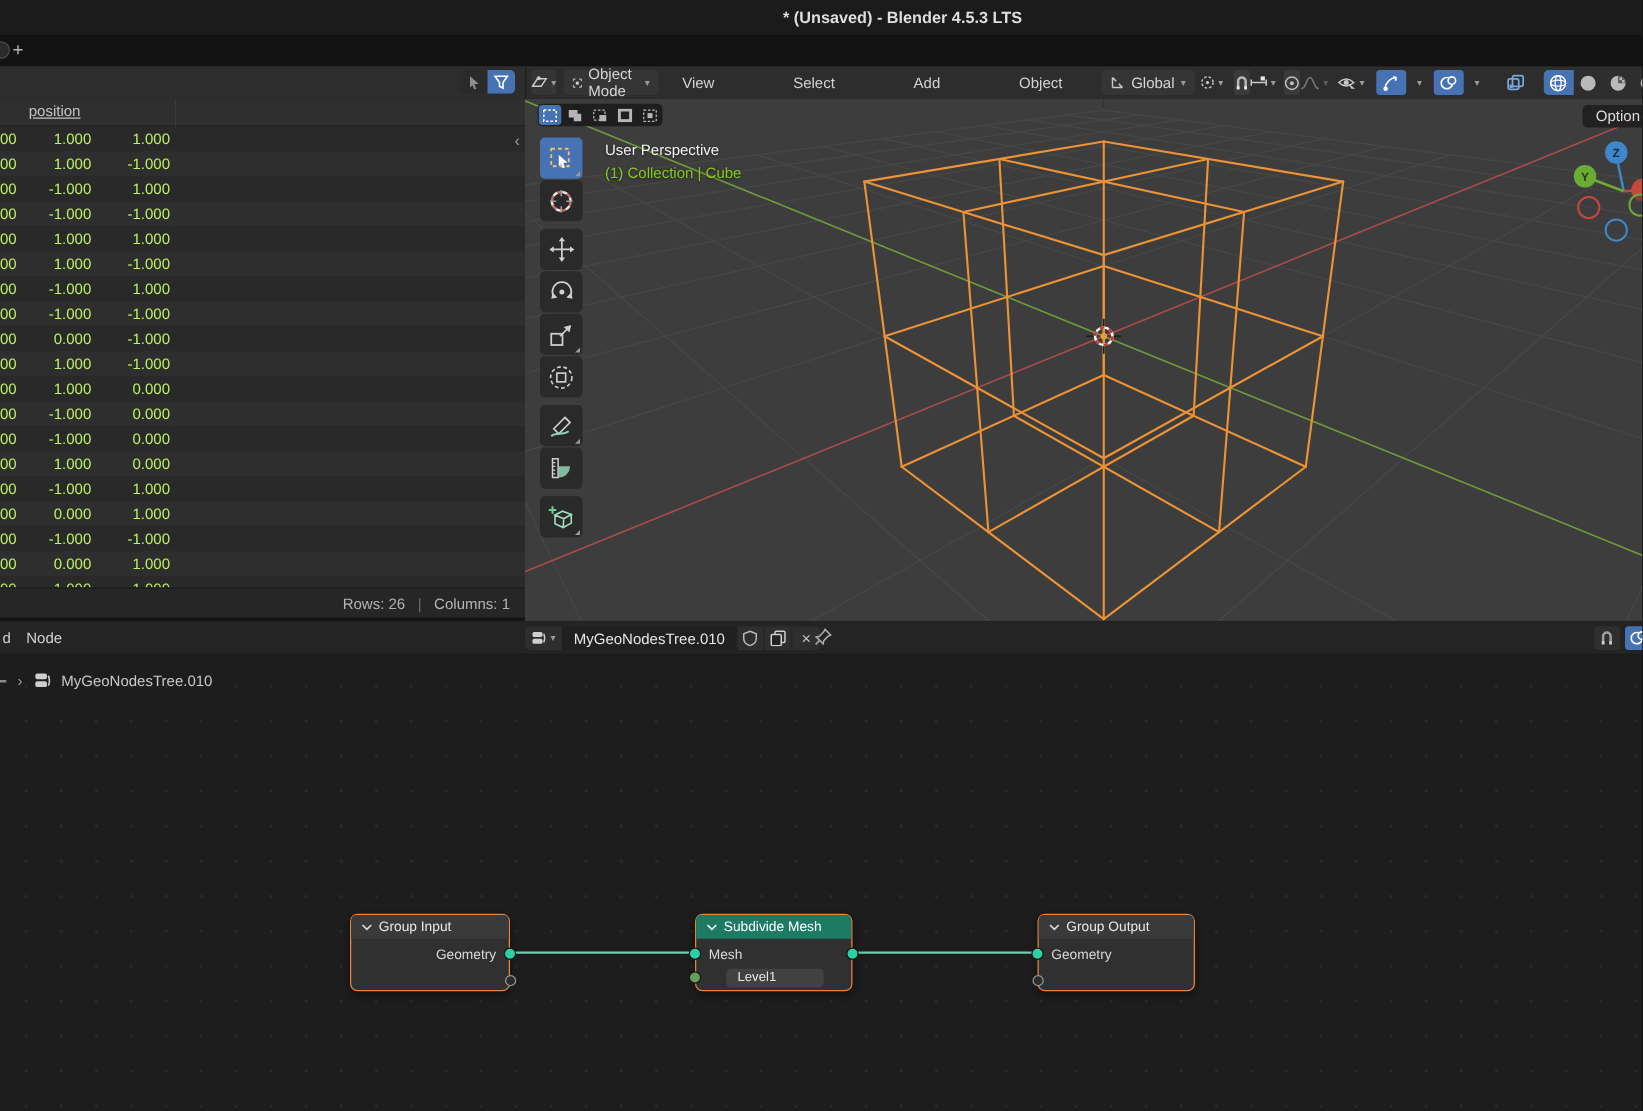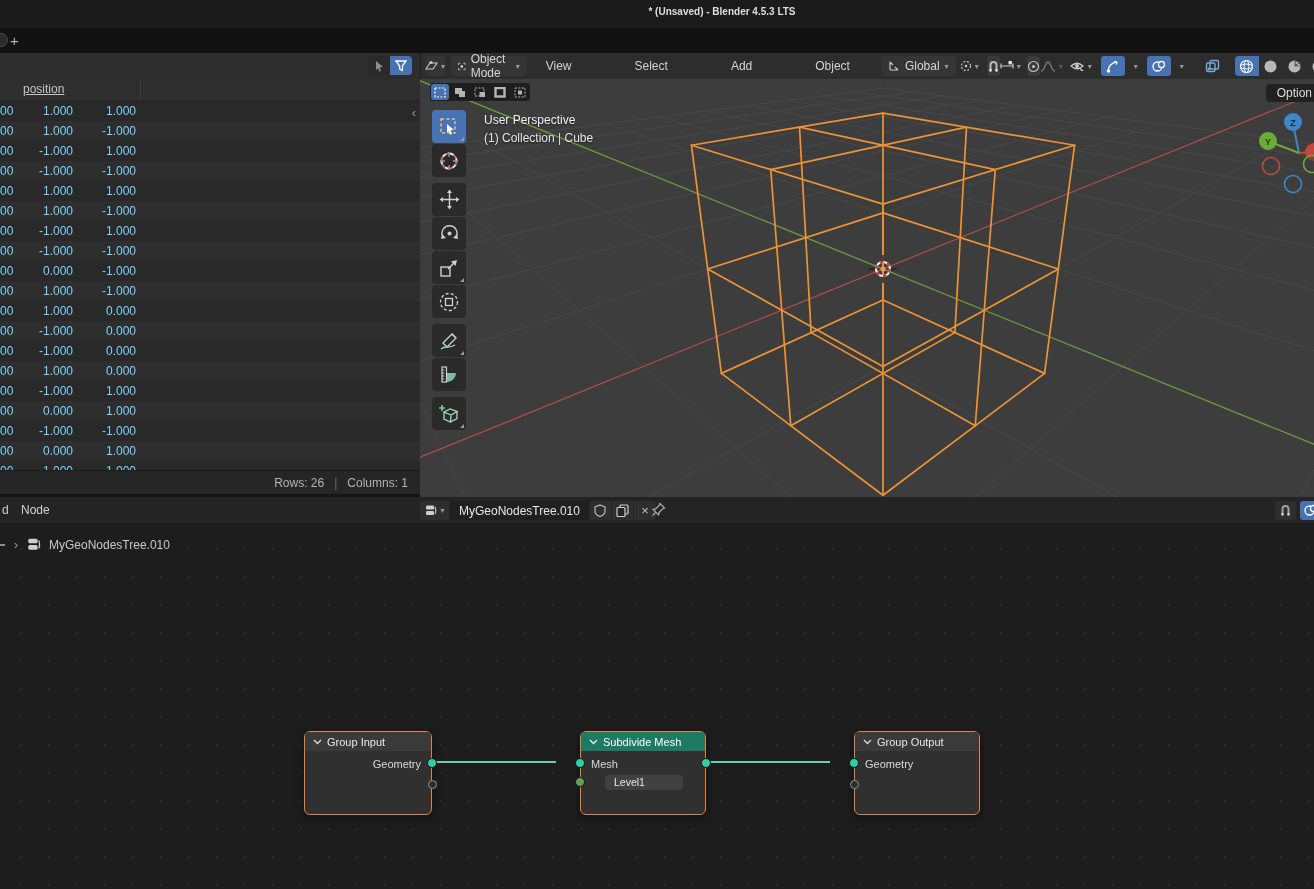--- a/index.html
+++ b/index.html
@@ -4,21 +4,21 @@
 <style>
   * { margin:0; padding:0; box-sizing:border-box; }
   html,body { width:1314px; height:889px; overflow:hidden; background:#111; }
   body { font-family:"Liberation Sans", sans-serif; font-size:12px; color:#c8c8c8;
          -webkit-font-smoothing:antialiased; position:relative; }
   .abs { position:absolute; }
 
   
   #titlebar { left:0; top:0; width:1314px; height:28px; background:#1b1b1b; }
   #titlebar .title { position:absolute; left:130px; right:0; top:6px; text-align:center;
-                     color:#dedede; font-weight:bold; font-size:10px; }
+                     color:#dedede; font-weight:bold; font-size:13px; }
   #tabbar { left:0; top:28px; width:1314px; height:25px; background:#121212; display:flex;
             align-items:flex-end; overflow:hidden; }
   #logo-sliver { position:absolute; left:-6px; top:5px; width:14px; height:14px; border-radius:50%;
                  background:#2b2b2b; border:1px solid #4a4a4a; }
   #tabstrip { display:flex; align-items:flex-end; margin-left:30px; gap:1px; height:25px; }
   .tab { height:22px; line-height:22px; padding:0 12px; background:#232323; color:#ababab;
          border-radius:4px 4px 0 0; white-space:nowrap; }
   .tab.active { background:#3e3e3e; color:#ffffff; }
   .plus-tab { color:#b5b5b5; padding:0 10px; height:22px; line-height:20px; font-size:15px; }
 
@@ -36,21 +36,21 @@
   #spreadsheet { left:0; top:53px; width:420px; height:444px; background:#282828; overflow:hidden; }
   #ss-header { position:absolute; left:0; top:0; width:420px; height:26px; }
   #ss-filter-group { position:absolute; right:8px; top:3px; display:flex; background:#2a2a2a;
                      border-radius:4px; overflow:hidden; }
   #ss-filter-group .fbtn { width:22px; height:19px; display:flex; align-items:center; justify-content:center; }
   #ss-colheader { position:absolute; left:0; top:26px; width:420px; height:22px; background:#2f2f2f;
                   border-bottom:1px solid #242424; color:#c3c3c3; }
   #ss-colheader .lbl { position:absolute; left:23px; top:3px;text-decoration:underline; }
   .ss-vline { position:absolute; left:140px; top:26px; width:1px; height:417px; background:#3a3a3a; }
   #ss-rows { position:absolute; left:0; top:48px; width:420px; height:369px; overflow:hidden; }
-  .srow { height:20px; line-height:20px; display:flex; background:#292929; color:#7dd3fc;align-items:flex-end; }
+  .srow { height:20px; line-height:20px; display:flex; background:#292929; color:#bef264;align-items:flex-end; }
   .srow.odd { background:#2e2e2e; }
   .srow .c { text-align:right; }
   .srow .c1 { width:11px; }
   .srow .c2 { width:62px; }
   .srow .c3 { width:63px; }
   #ss-collapse { position:absolute; right:4px; top:52px; color:#9a9a9a; font-size:13px; }
   #ss-footer { position:absolute; left:0; top:417px; width:420px; height:24px; background:#262626;
                border-top:1px solid #1c1c1c; display:flex; align-items:center;
                justify-content:flex-end; gap:10px; padding-right:12px; color:#b4b4b4; }
   #ss-footer .sep { color:#6e6e6e; }
@@ -58,21 +58,21 @@
 
   
   #viewport { left:420px; top:53px; width:894px; height:444px; }
   #vp-header { position:absolute; left:0; top:0; width:894px; height:26px; border-left:1px solid #1f1f1f;
                padding:0 4px; overflow:hidden; }
   #vp-canvas { position:absolute; left:0; top:26px; width:894px; height:418px; background:#3d3d3d;
                overflow:hidden; }
   #vp-svg { position:absolute; left:0; top:0; }
   .vp-text { position:absolute; text-shadow:0 1px 2px rgba(0,0,0,.55); }
   #vp-viewlabel { left:64px; top:34px; color:#f2f2f2; }
-  #vp-contextlabel { left:64px; top:52px; color:#e5e5e5; }
+  #vp-contextlabel { left:64px; top:52px; color:#84cc16; }
   #options-btn { right:0; top:5px; background:rgba(30,30,30,.92); color:#dcdcdc;
                  border-radius:4px 0 0 4px; padding:2px 2px 2px 11px; }
   
   #selmode { left:10px; top:4px; display:flex; gap:2px; background:#1e1e1e; border-radius:4px; padding:1px; }
   .sm-btn { width:18px; height:16px; border-radius:3px; display:flex; align-items:center;
             justify-content:center; background:#1e1e1e; }
   
   #toolbar { left:12px; top:31px; display:flex; flex-direction:column; gap:1px; }
   .tool { width:34px; height:33px; background:rgba(40,40,40,.9); border-radius:4px; display:flex;
           align-items:center; justify-content:center; position:relative; }
@@ -102,22 +102,22 @@
   #ne-overlay { position:absolute; right:-7px; top:4px; width:21px; height:19px; background:#4772b3;
                 border-radius:3px; display:flex; align-items:center; justify-content:center; }
   #ne-canvas { position:absolute; left:0; top:27px; width:1314px; height:365px; background:#1d1d1d;
                background-image:radial-gradient(circle, #2a2a2a 1px, transparent 1.3px);
                background-size:28px 28px; background-position:7px 11px; overflow:hidden; }
   #breadcrumb { position:absolute; left:14px; top:13px; display:flex; align-items:center; gap:8px;
                 color:#c9c9c9; }
   #breadcrumb .dash { position:absolute; left:-14px; top:7px; width:5px; height:2px; background:#8a8a8a; }
   #breadcrumb .bc-chev { color:#9a9a9a; font-size:12px; }
   #wires { position:absolute; left:0; top:0; }
-  .gnode { position:absolute; width:126px; height:84px; background:#303030; border:1.5px solid #e8823d;
-           border-radius:6px; font-size:11px; color:#d9d9d9; box-shadow:0 3px 8px rgba(0,0,0,.4);margin-left:24px; }
+  .gnode { position:absolute; width:126px; height:62px; background:#303030; border:1.5px solid #e8823d;
+           border-radius:6px; font-size:11px; color:#d9d9d9; box-shadow:0 3px 8px rgba(0,0,0,.4); }
   .gnode .nhead { height:19px; border-radius:4px 4px 0 0; display:flex; align-items:center; gap:5px;
                   padding:0 8px; color:#e8e8e8; background:#3a3a3a; }
   .nrow { height:22px; line-height:22px; padding:2px 10px 0 10px; }
   .nrow.right { text-align:right; }
   .socket { position:absolute; width:10px; height:10px; border-radius:50%; border:1px solid #161616; }
   .socket.geo { background:#2ecfa4; }
   .socket.int { background:#64a05a; }
   .socket.virtual { width:9px; height:9px; background:#2c2c2c; border:1.5px solid #969696; }
   .levelfield { position:absolute; left:24px; top:43px; width:78px; height:15px; background:#414141;
                 border-radius:4px; display:flex; align-items:center; justify-content:flex-start;

